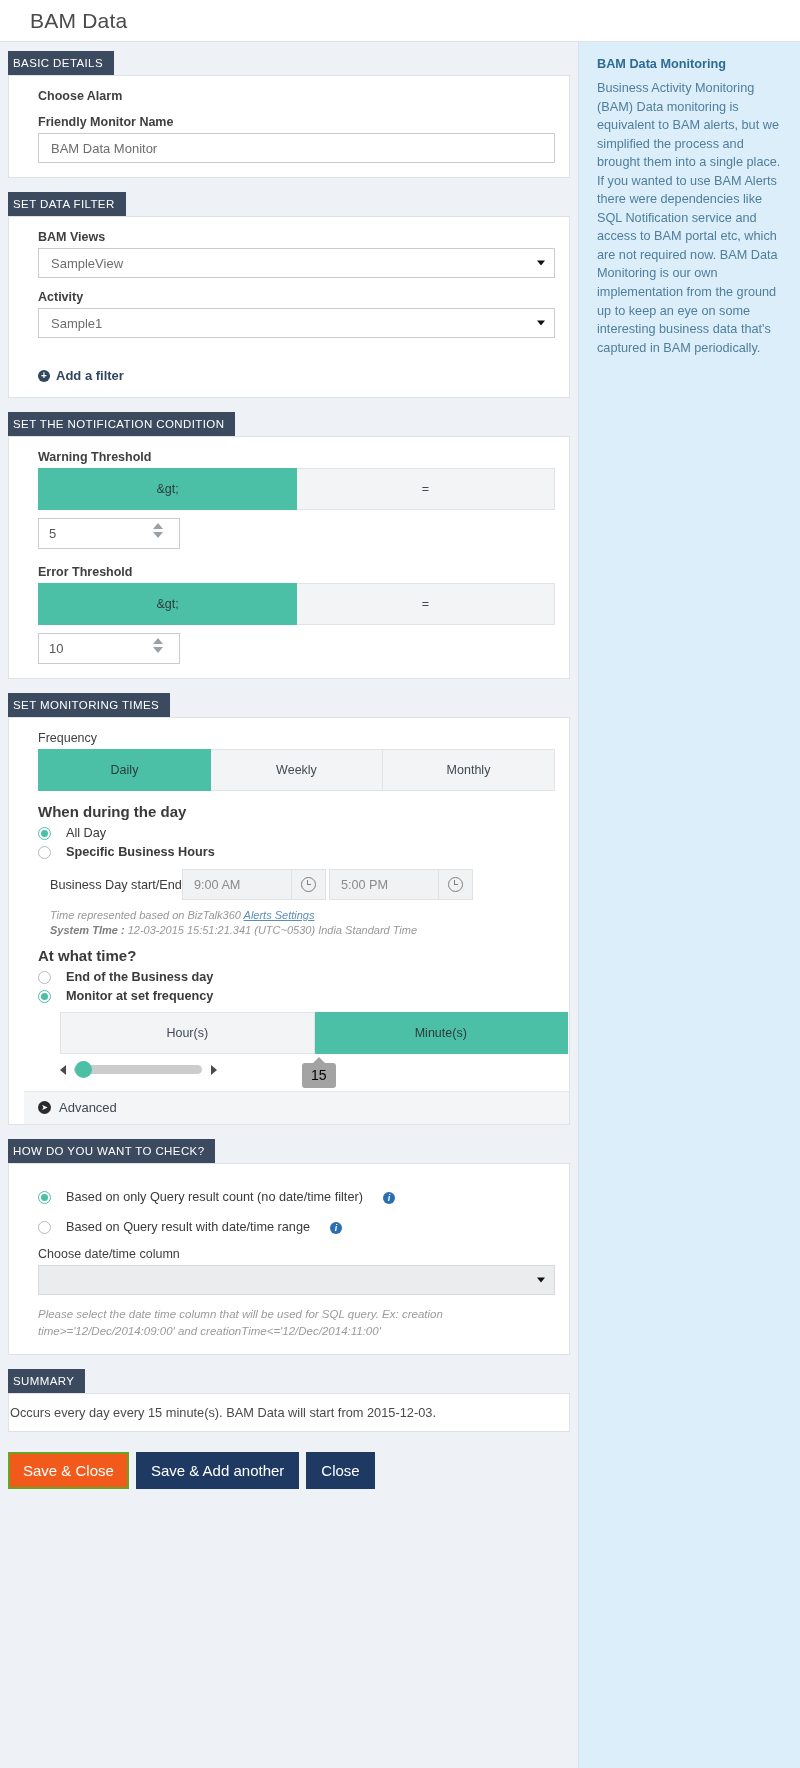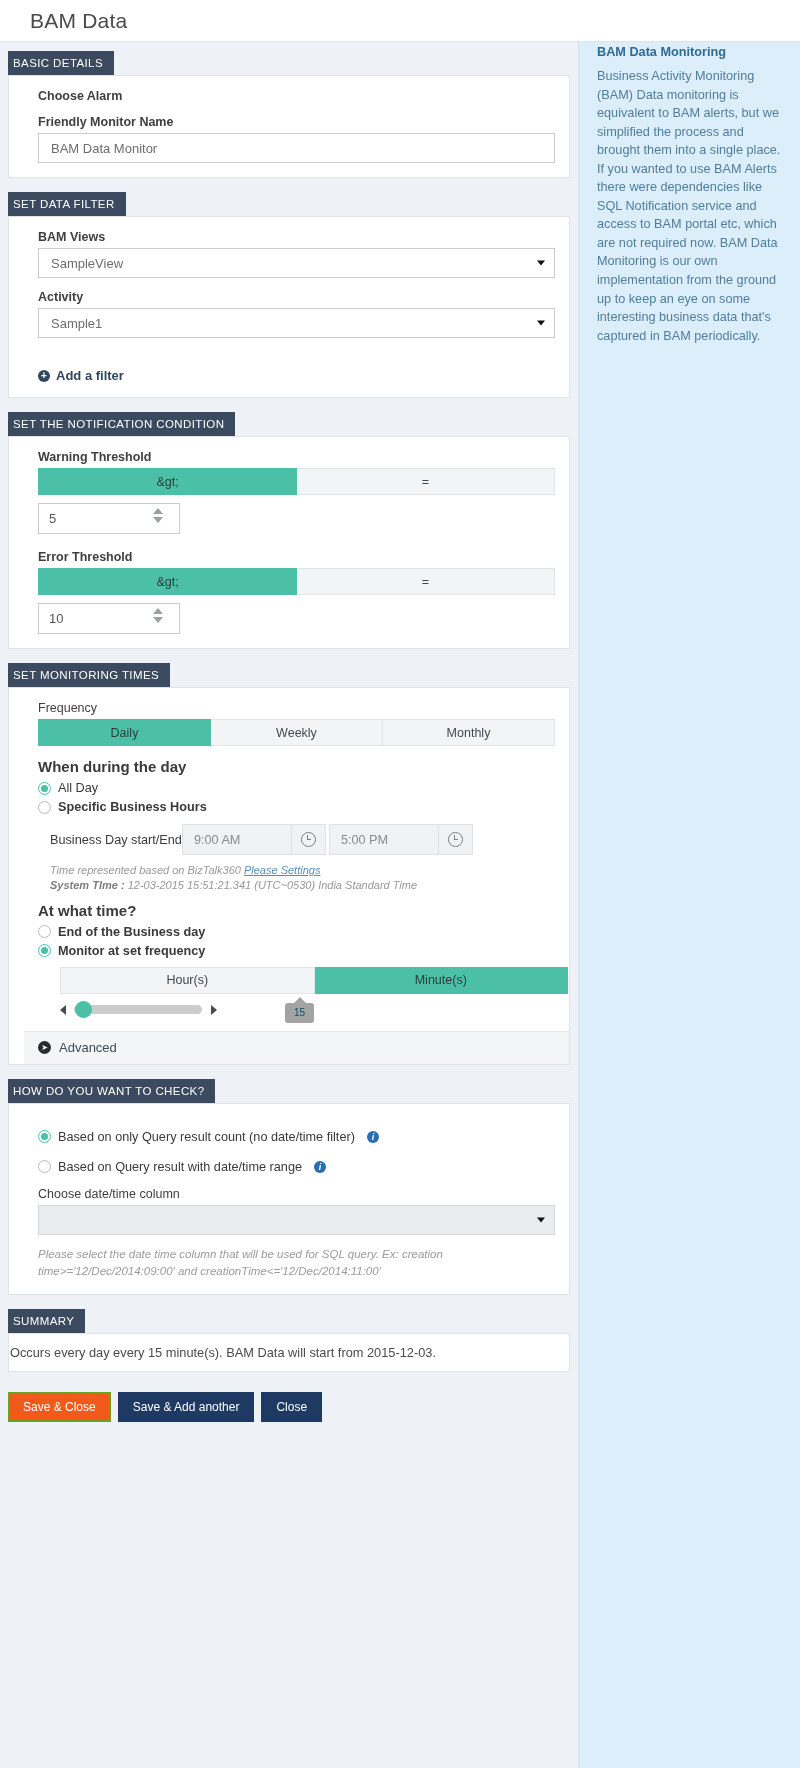--- a/index.html
+++ b/index.html
@@ -21,21 +21,21 @@
     border-bottom:1px solid #e2e2e2;
   }
   .page-head .title { font-size:21px; font-weight:400; color:#4a4a4a; letter-spacing:.2px; }
 
   
   .wrap { display:flex; height:1726px; background:#eef1f5; }
   .left-col { width:570px; background:#eef1f5; padding:9px 0 0 8px; }
   .gutter { width:8px; background:#eef1f5; }
   .right-col {
     width:222px; background:#dceefa;
-    padding:2px 12px 0 18px;
+    padding:14px 12px 0 18px;
     border-left:1px solid #cfe3f2;
   }
   .sec { margin-bottom:14px; }
   .sec-head {
     display:inline-block;
     background:#3b4a5e; color:#fff;
     font-size:11.5px; font-weight:400;
     letter-spacing:.4px;
     padding:6px 11px 6px 5px;
     position:relative; z-index:2;
@@ -68,39 +68,39 @@
   .addfilter { color:#31465f; font-size:13px; font-weight:bold; display:flex; align-items:center; gap:6px; cursor:pointer; }
   .circ-plus {
     width:12px;height:12px;border-radius:50%;background:#31465f;color:#fff;
     display:inline-flex;align-items:center;justify-content:center;font-size:10px;line-height:1;
     font-weight:bold;
   }
 
   
   .tgroup { display:flex; width:100%; }
   .tgroup .tbtn {
-    flex:1; height:27px; display:flex; align-items:center; justify-content:center;
+    flex:1; height:42px; display:flex; align-items:center; justify-content:center;
     font-size:12.5px; color:#3f4a55; background:#f3f4f5; border:1px solid #e2e3e5;
     border-left:none; cursor:pointer;
   }
   .tgroup .tbtn:first-child { border-left:1px solid #e2e3e5; }
   .tgroup .tbtn.on { background:#4cc0a7; color:#2c3b3a; border-color:#4cc0a7; }
 
   
   .spin {
     width:142px; height:31px; border:1px solid #c9cdd2; background:#fff;
     display:flex; align-items:center; position:relative; padding-left:10px;
     font-size:13px; color:#555; margin-top:8px;
   }
   .spin .arrows { position:absolute; right:16px; top:4px; display:flex; flex-direction:column; gap:3px; }
   .spin .up { width:0;height:0;border-left:5px solid transparent;border-right:5px solid transparent;border-bottom:6px solid #9aa0a6; }
   .spin .dn { width:0;height:0;border-left:5px solid transparent;border-right:5px solid transparent;border-top:6px solid #9aa0a6; }
 
   
-  .radio-row { display:flex; align-items:center; gap:7px; margin:5px 0; font-size:12.7px; color:#3a3a3a; }
+  .radio-row { display:flex; align-items:flex-end; gap:15px; margin:5px 0; font-size:12.7px; color:#3a3a3a; }
   .rad { width:13px;height:13px;border-radius:50%;border:1px solid #b5bac0; background:#fff; flex:none; position:relative; }
   .rad.sel-on { border-color:#4cc0a7; }
   .rad.sel-on:after {
     content:""; position:absolute; left:2px; top:2px; width:7px; height:7px; border-radius:50%; background:#4cc0a7;
   }
   .radio-row.bold { font-weight:bold; }
 
   .subhead { font-size:15px; font-weight:bold; color:#3a3a3a; margin:12px 0 6px 0; }
 
   
@@ -120,22 +120,22 @@
   .note a { color:#5b8db8; font-style:italic; text-decoration:underline; }
   .note b { color:#7e7e7e; font-style:italic; }
 
   
   .slider-wrap { display:flex; align-items:center; margin-top:11px; position:relative; padding-left:22px; }
   .sl-left { width:0;height:0;border-top:5px solid transparent;border-bottom:5px solid transparent;border-right:6px solid #4a4a4a; margin-right:8px;}
   .sl-right { width:0;height:0;border-top:5px solid transparent;border-bottom:5px solid transparent;border-left:6px solid #4a4a4a; margin-left:9px;}
   .track { width:128px; height:9px; background:#cccccc; border-radius:5px; position:relative; }
   .knob { position:absolute; left:1px; top:-4px; width:17px; height:17px; border-radius:50%; background:#4cc0a7; }
   .bubble {
-    position:absolute; left:247px; top:-2px;
-    background:#a3a3a3; color:#0c4a6e; font-size:10px;
+    position:absolute; left:264px; top:-2px;
+    background:#a3a3a3; color:#000000; font-size:14px;
     padding:4px 9px 5px 9px; border-radius:3px;
   }
   .bubble:before {
     content:""; position:absolute; left:50%; margin-left:-6px; top:-6px;
     border-left:6px solid transparent; border-right:6px solid transparent; border-bottom:6px solid #a3a3a3;
   }
 
   .advanced {
     margin-top:16px; background:#f4f5f6; border-top:1px solid #e6e7e9;
     height:33px; display:flex; align-items:center; gap:8px; padding-left:14px;
@@ -150,21 +150,21 @@
     display:inline-flex;align-items:center;justify-content:center;
     width:12px;height:12px;border-radius:50%;background:#2a6db0;color:#fff;
     font-size:9px;font-weight:bold;font-style:italic;margin-left:5px; flex:none;
   }
   .helptext { font-size:11.5px; font-style:italic; color:#9b9b9b; line-height:1.5; margin-top:11px; }
 
   .summary-text { font-size:12.8px; color:#4a4a4a; }
 
   
   .footer-btns { display:flex; gap:7px; padding:6px 0 0 0; }
-  .btn { height:30px; display:flex; align-items:center; padding:0 13px; font-size:12px; color:#fff; cursor:pointer; }
+  .btn { height:37px; display:flex; align-items:center; padding:0 13px; font-size:15px; color:#fff; cursor:pointer; }
   .btn-primary { background:#f15a1b; border:2px solid #6aa322; }
   .btn-dark { background:#1e3a63; border:2px solid #1e3a63; }
 
   
   .side-title { font-size:12.7px; font-weight:bold; color:#2e6b94; line-height:1.35; margin-bottom:6px; }
   .side-body { font-size:12.7px; color:#4f7e9c; line-height:1.46; }
 </style>
 </head>
 <body>
 
@@ -280,21 +280,21 @@
           </div>
           <div class="tinput" style="margin-left:3px">
             <span class="tval">5:00 PM</span>
             <span class="tico">
                 <span class="clock"></span>
               </span>
           </div>
         </div>
 
         <div class="note">
-          <span>Time represented based on BizTalk360 </span><a href="#">Please Settings</a><br>
+          <span>Time represented based on BizTalk360 </span><a href="#">Alerts Settings</a><br>
           <b>System TIme : </b><span>12-03-2015 15:51:21.341 (UTC~0530) India Standard Time</span>
         </div>
 
         <div class="subhead" style="margin-top:9px">At what time?</div>
 
         <div class="radio-row bold">
           <span class="rad"></span>
           <span>End of the Business day</span>
         </div>
         <div class="radio-row bold">

